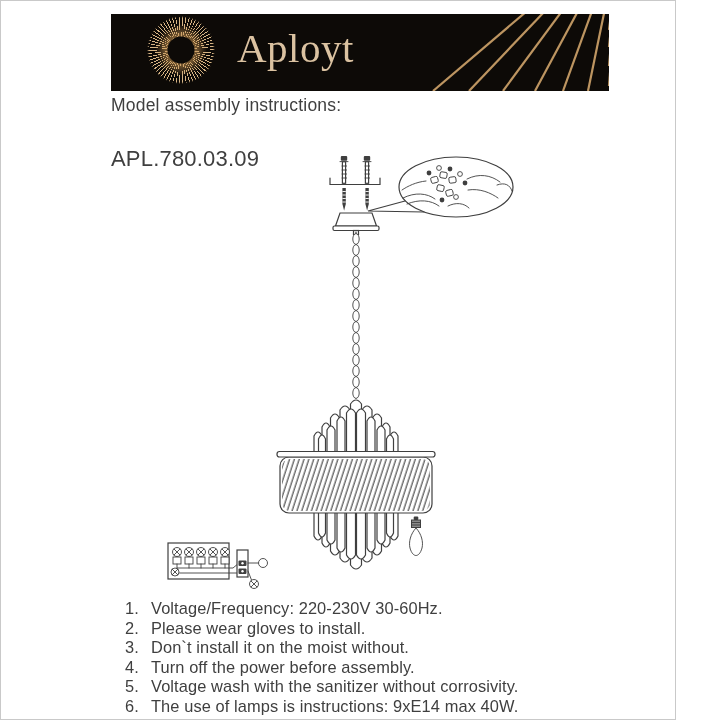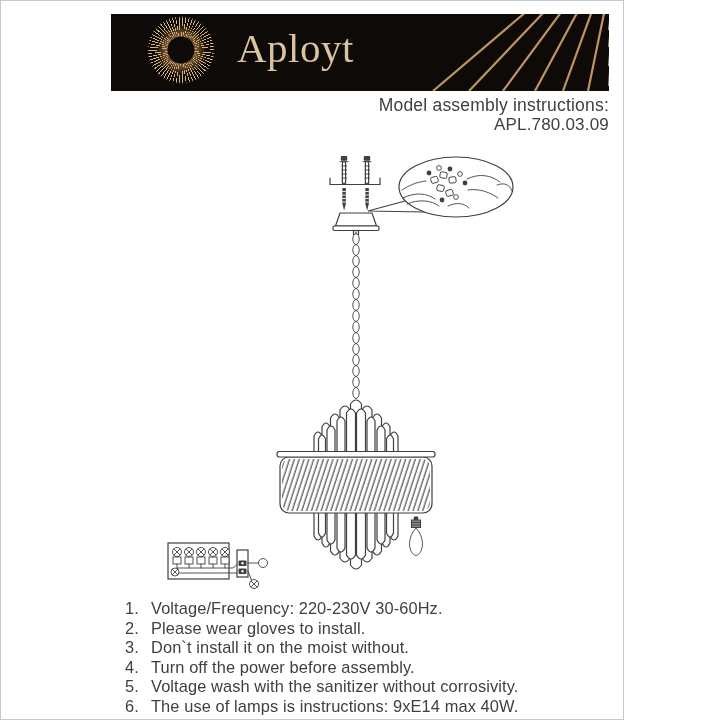--- a/index.html
+++ b/index.html
@@ -2,40 +2,40 @@
 <html style="--page-bg: #ffffff; --page-border: #c9c9c9; --banner-bg: #0d0a07; --brand-gold: #c79d66; --brand-text: #dbc2a1; --ink: #3f3f3f;"><head>
 <meta charset="utf-8">
 <style>
   :root{
     --page-bg:#ffffff; --page-border:#c9c9c9; --banner-bg:#0d0a07;
     --brand-gold:#c79d66; --brand-text:#dbc2a1; --ink:#3f3f3f;
   }
   *{margin:0;padding:0;box-sizing:border-box;}
   html,body{width:720px;height:720px;}
   body{font-family:"Liberation Sans", sans-serif; background:var(--page-bg); position:relative; overflow:hidden;}
-  .page{position:absolute; inset:0; width:624px; height:720px; border:1px solid var(--page-border); background:var(--page-bg);}
+  .page{position:absolute; inset:0; width:676px; height:720px; border:1px solid var(--page-border); background:var(--page-bg);}
 
   
   .banner{position:absolute; left:110px; top:13px; width:498px; height:77px;
     background:var(--banner-bg); overflow:hidden;}
   .starburst{position:absolute; left:34px; top:0; width:72px; height:72px; border-radius:50%;
     background:
       radial-gradient(circle, rgba(13,10,7,0) 0 32px, var(--banner-bg) 34px),
       radial-gradient(circle, var(--banner-bg) 0 13px, rgba(13,10,7,0) 14px),
       radial-gradient(circle, rgba(201,150,83,0.55) 0 15px, rgba(201,150,83,0) 26px),
       repeating-conic-gradient(from 2deg, rgba(226,190,140,0.95) 0deg 1.6deg, rgba(13,10,7,0) 1.6deg 5.8deg);
   }
   .brand{position:absolute; left:126px; top:10px; font-family:"Liberation Serif", serif;
     font-size:41px; font-weight:400; letter-spacing:0.5px; color:var(--brand-text); line-height:1.2;}
   .banner-rays{position:absolute; right:0; top:0;}
 
   
-  .heading{position:absolute; left:110px; top:94px; width:498px; text-align:right; color:var(--ink);}
+  .heading{position:absolute; left:110px; top:94px; width:498px; text-align:left; color:var(--ink);}
   .heading .l1{font-size:17.5px; font-weight:500; letter-spacing:0.2px; line-height:20px;}
-  .heading .l2{font-size:17px; font-weight:500; letter-spacing:0.2px; line-height:20px;}
+  .heading .l2{font-size:22px; font-weight:500; letter-spacing:0.2px; line-height:20px;margin-top:34px;}
 
   
   #drawing{position:absolute; left:0; top:0;}
   .st{stroke:var(--ink); fill:none; stroke-width:1.2; stroke-linecap:round;}
   .stf{stroke:var(--ink); fill:#ffffff; stroke-width:1.2;}
   .ink{fill:var(--ink); stroke:none;}
   .thin{stroke-width:0.9;}
 
   
   .instructions{position:absolute; left:124px; top:598px; width:500px; list-style:none; color:var(--ink);}

